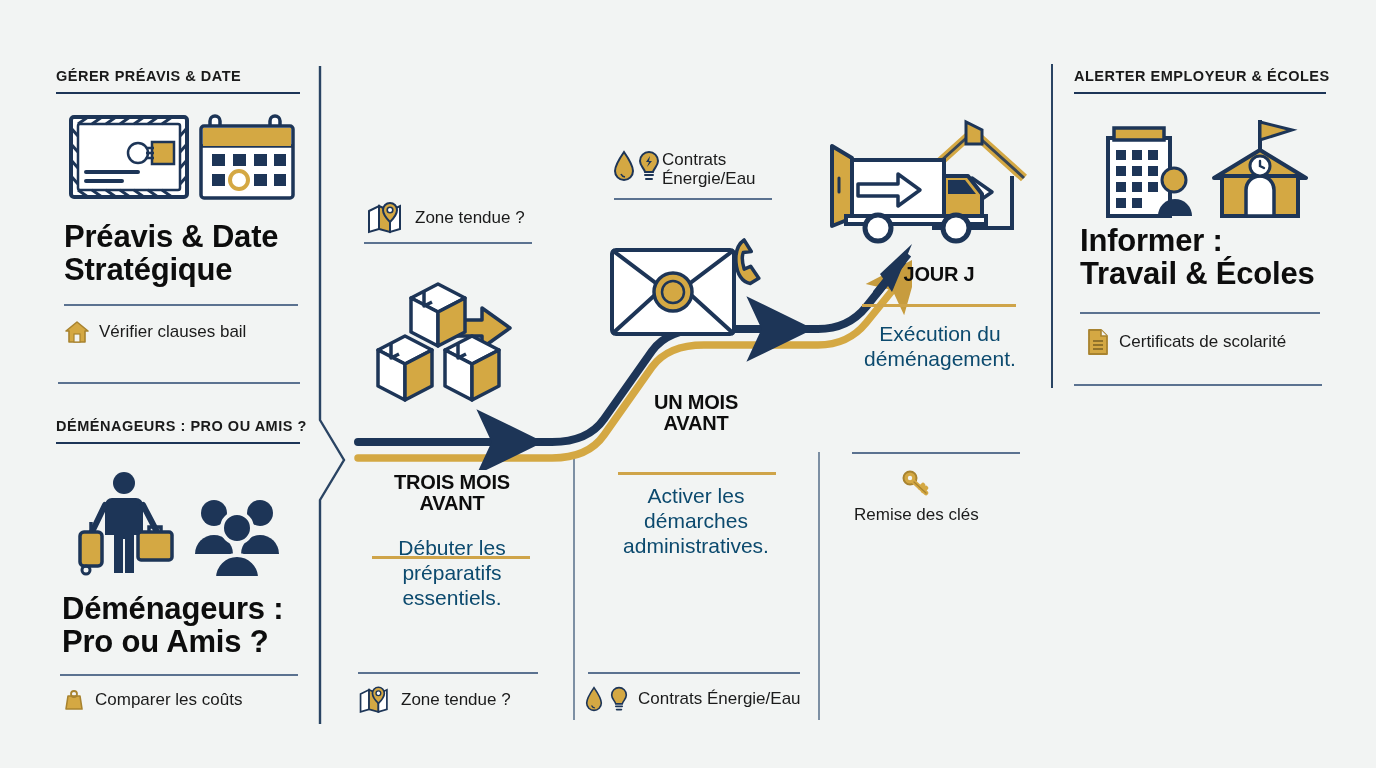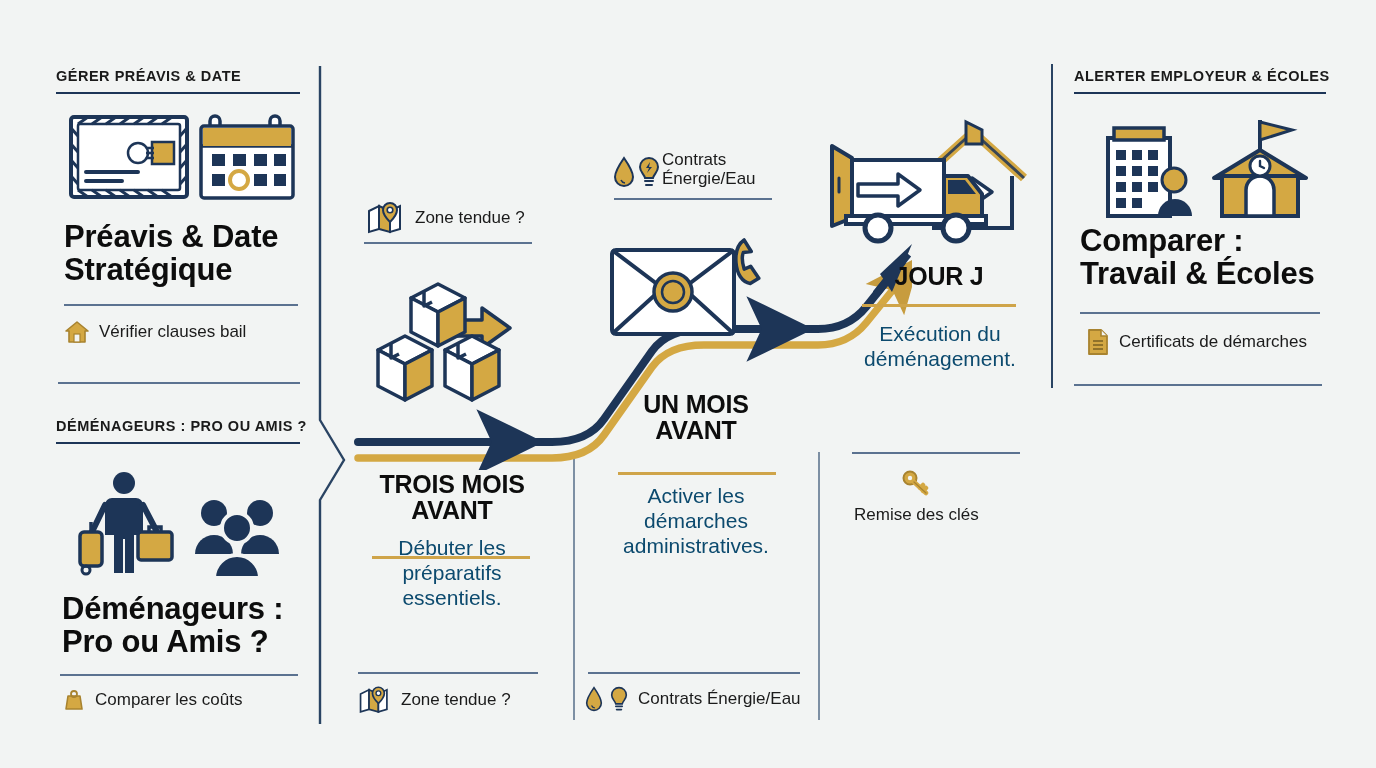--- a/index.html
+++ b/index.html
@@ -21,21 +21,21 @@
   }
   .rule-navy{height:2px;background:#1d3557;width:100%;}
   .rule-navy-thin{height:1.5px;background:#5b7290;width:100%;}
   .rule-gold{height:2.5px;background:#cfa449;width:100%;}
 
   .bigtitle{
     font-size:31px;line-height:1.07;font-weight:bold;color:#0d0d0d;
     letter-spacing:-0.2px;
   }
   .steptitle{
-    font-size:25px;line-height:1.03;font-weight:bold;color:#0d0d0d;
+    font-size:20px;line-height:1.03;font-weight:bold;color:#0d0d0d;
     text-align:center;letter-spacing:-0.2px;
   }
   .stepdesc{
     font-size:21px;line-height:1.18;color:#0c4a6e;text-align:center;
   }
   .chip{
     display:flex;align-items:center;gap:9px;
     font-size:17px;color:#1b1b1b;white-space:nowrap;
   }
   .chip .glyph{flex:0 0 auto;display:block;}
@@ -243,21 +243,21 @@
     <svg class="glyph" width="34" height="28" viewBox="0 0 40 32">
       <path d="M3 9 L13 4 L13 27 L3 30 Z" fill="#ffffff" stroke="#1d3557" stroke-width="2"></path>
       <path d="M13 4 L24 9 L24 30 L13 27 Z" fill="#d4a843" stroke="#1d3557" stroke-width="2"></path>
       <path d="M24 9 L34 4 L34 27 L24 30 Z" fill="#ffffff" stroke="#1d3557" stroke-width="2"></path>
       <path d="M24 1 a7 7 0 0 1 7 7 c0 5 -7 12 -7 12 s-7 -7 -7 -12 a7 7 0 0 1 7 -7 z" fill="#d4a843" stroke="#1d3557" stroke-width="2"></path>
       <circle cx="24" cy="8" r="2.8" fill="#ffffff" stroke="#1d3557" stroke-width="1.6"></circle>
     </svg>
     <span>Zone tendue ?</span>
   </div>
 
-  <div class="abs" style="left:612px;top:150px;display:flex;align-items:flex-end;">
+  <div class="abs" style="left:612px;top:150px;display:flex;align-items:flex-start;">
     <svg class="glyph" width="24" height="32" viewBox="0 0 24 32">
       <path d="M12 2 C12 2 3 15 3 21 a9 9 0 0 0 18 0 C21 15 12 2 12 2 Z" fill="#d4a843" stroke="#1d3557" stroke-width="2"></path>
       <path d="M9 24 a5 5 0 0 0 4 3" fill="none" stroke="#1d3557" stroke-width="1.6"></path>
     </svg>
     <svg class="glyph" width="26" height="32" viewBox="0 0 26 32">
       <path d="M13 2 a9 9 0 0 1 9 9 c0 5 -4 7 -5 11 h-8 c-1 -4 -5 -6 -5 -11 a9 9 0 0 1 9 -9 z" fill="#d4a843" stroke="#1d3557" stroke-width="2"></path>
       <path d="M9 25 h8 M10 29 h6" stroke="#1d3557" stroke-width="2" stroke-linecap="round"></path>
       <path d="M14 6 L10 12 L13 12 L11 17 L16 11 L13 11 Z" fill="#1d3557"></path>
     </svg>
     <div style="font-size:17px;line-height:1.12;color:#1b1b1b;">
@@ -382,34 +382,34 @@
     <path d="M52 4 L52 34" stroke="#1d3557" stroke-width="4"></path>
     <path d="M52 6 L84 14 L52 24 Z" fill="#d4a843" stroke="#1d3557" stroke-width="3"></path>
     <path d="M6 62 L52 34 L98 62 Z" fill="#d4a843" stroke="#1d3557" stroke-width="4" stroke-linejoin="round"></path>
     <rect x="14" y="60" width="76" height="40" fill="#d4a843" stroke="#1d3557" stroke-width="4"></rect>
     <path d="M38 100 L38 74 a14 14 0 0 1 28 0 L66 100 Z" fill="#ffffff" stroke="#1d3557" stroke-width="3.5"></path>
     <circle cx="52" cy="50" r="10" fill="#ffffff" stroke="#1d3557" stroke-width="3"></circle>
     <path d="M52 45 L52 50 L56 52" fill="none" stroke="#1d3557" stroke-width="2.4" stroke-linecap="round"></path>
   </svg>
 
   <div class="abs" style="left:1080px;top:224px;width:290px;">
-    <div class="bigtitle">Comparer :</div>
+    <div class="bigtitle">Informer :</div>
     <div class="bigtitle">Travail &amp; Écoles</div>
   </div>
 
   <div class="abs" style="left:1080px;top:312px;width:240px;">
     <div class="rule-navy-thin"></div>
   </div>
 
   <div class="abs chip" style="left:1086px;top:328px;">
     <svg class="glyph" width="24" height="28" viewBox="0 0 24 28">
       <path d="M3 2 L15 2 L21 8 L21 26 L3 26 Z" fill="#d4a843" stroke="#a8832f" stroke-width="1.8" stroke-linejoin="round"></path>
       <path d="M15 2 L15 8 L21 8" fill="#f2f4f3" stroke="#a8832f" stroke-width="1.6"></path>
       <path d="M7 13 h10 M7 17 h10 M7 21 h10" stroke="#7a6023" stroke-width="1.6"></path>
     </svg>
-    <span>Certificats de démarches</span>
+    <span>Certificats de scolarité</span>
   </div>
 
   <div class="abs" style="left:1074px;top:384px;width:248px;">
     <div class="rule-navy-thin"></div>
   </div>
 
 </div>
 
 </body></html>

